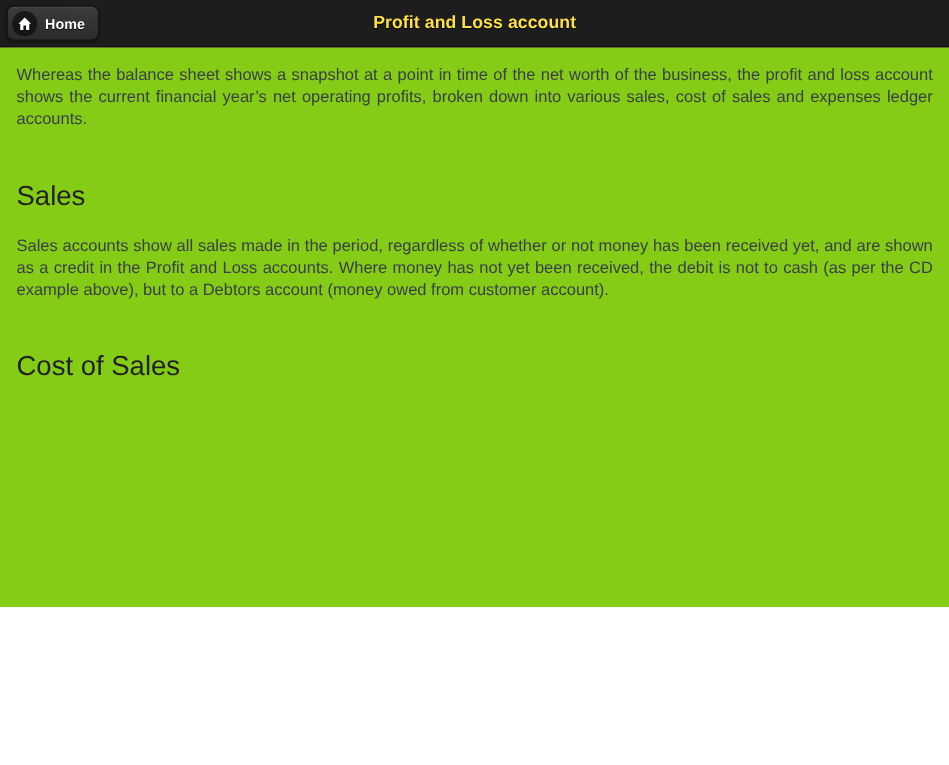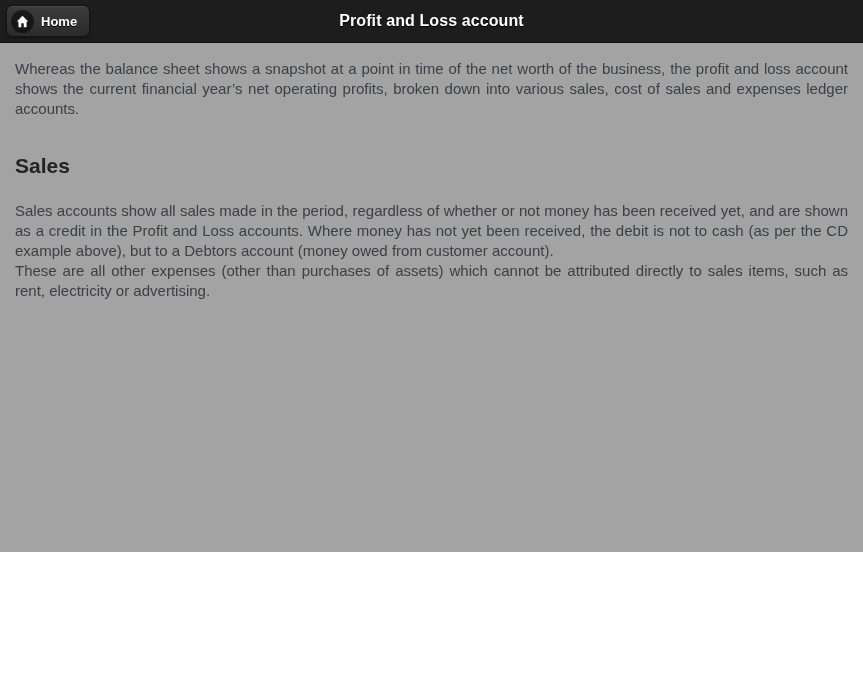--- a/index.html
+++ b/index.html
@@ -15,21 +15,21 @@
   .header {
     position: relative;
     height: 43px;
     background: #1d1d1d;
     border-bottom: 1px solid #111;
     display: flex;
     align-items: center;
     justify-content: center;
   }
   .header-title {
-    color: #ffffff;
+    color: #fde047;
     font-size: 16px;
     font-weight: bold;
     text-shadow: 0 1px 1px #000;
     letter-spacing: 0.1px;
   }
   .home-btn {
     position: absolute;
     left: 6px;
     top: 5px;
     height: 32px;
@@ -55,37 +55,37 @@
   .home-btn .label {
     color: #ffffff;
     font-size: 13px;
     font-weight: bold;
     text-shadow: 0 1px 0 #000;
   }
 
   
   .content {
     height: 509px;
-    background: #a3a3a3;
+    background: #84cc16;
     padding: 16px 15px 0 15px;
     overflow: hidden;
   }
   .content p {
     font-size: 15px;
     line-height: 20px;
     color: #3a4045;
     text-align: justify;
     margin: 0;
   }
   .content h1 {
-    font-size: 21px;
+    font-size: 25px;
     line-height: 27px;
-    font-weight: bold;
+    font-weight: normal;
     color: #222222;
-    margin: 33px 0 22px 0;
+    margin: 46px 0 22px 0;
   }
   .below { height: 143px; background: #ffffff; }
 </style>
 </head>
 <body>
 
 <div class="page">
 
   <div class="header">
     <div class="home-btn">
@@ -99,20 +99,20 @@
     <div class="header-title">Profit and Loss account</div>
   </div>
 
   <div class="content">
 
     <p>Whereas the balance sheet shows a snapshot at a point in time of the net worth of the business, the profit and loss account shows the current financial year’s net operating profits, broken down into various sales, cost of sales and expenses ledger accounts.</p>
 
     <h1>Sales</h1>
     <p>Sales accounts show all sales made in the period, regardless of whether or not money has been received yet, and are shown as a credit in the Profit and Loss accounts. Where money has not yet been received, the debit is not to cash (as per the CD example above), but to a Debtors account (money owed from customer account).</p>
 
+    <h1>Cost of Sales</h1>
 
-    <p>These are all other expenses (other than purchases of assets) which cannot be attributed directly to sales items, such as rent, electricity or advertising.</p>
 
   </div>
 
   <div class="below"></div>
 
 </div>
 
 </body></html>

